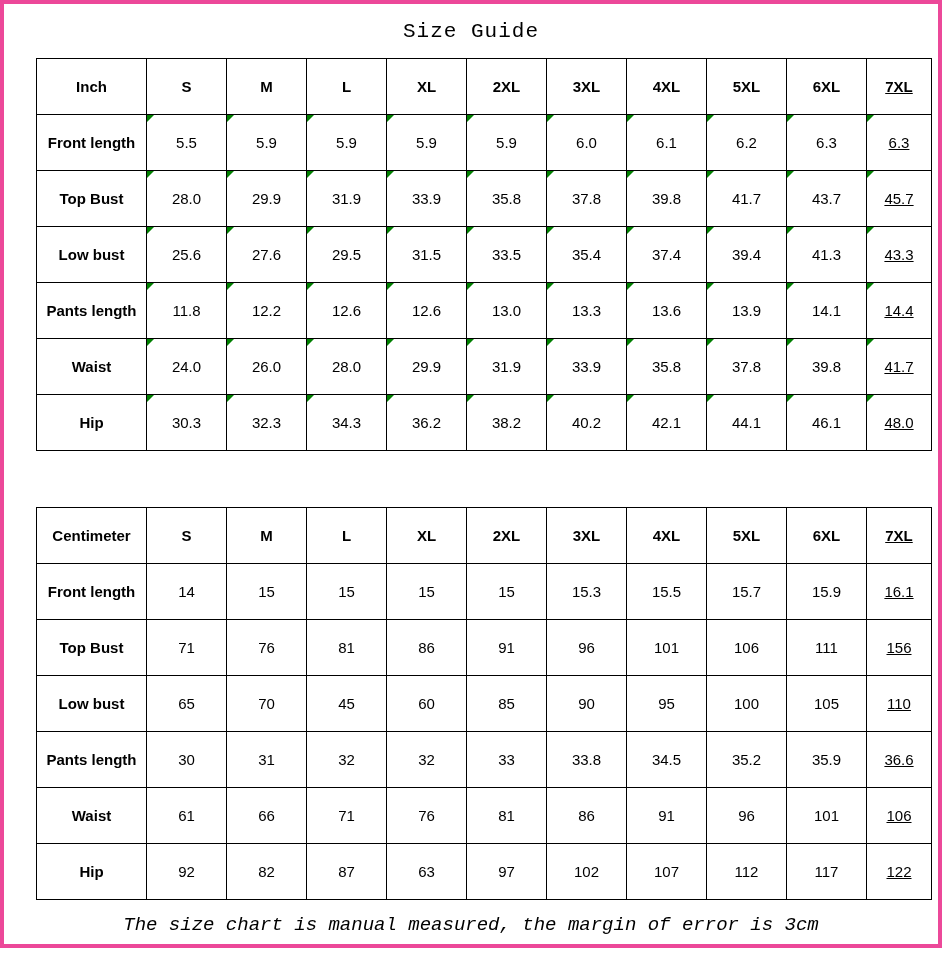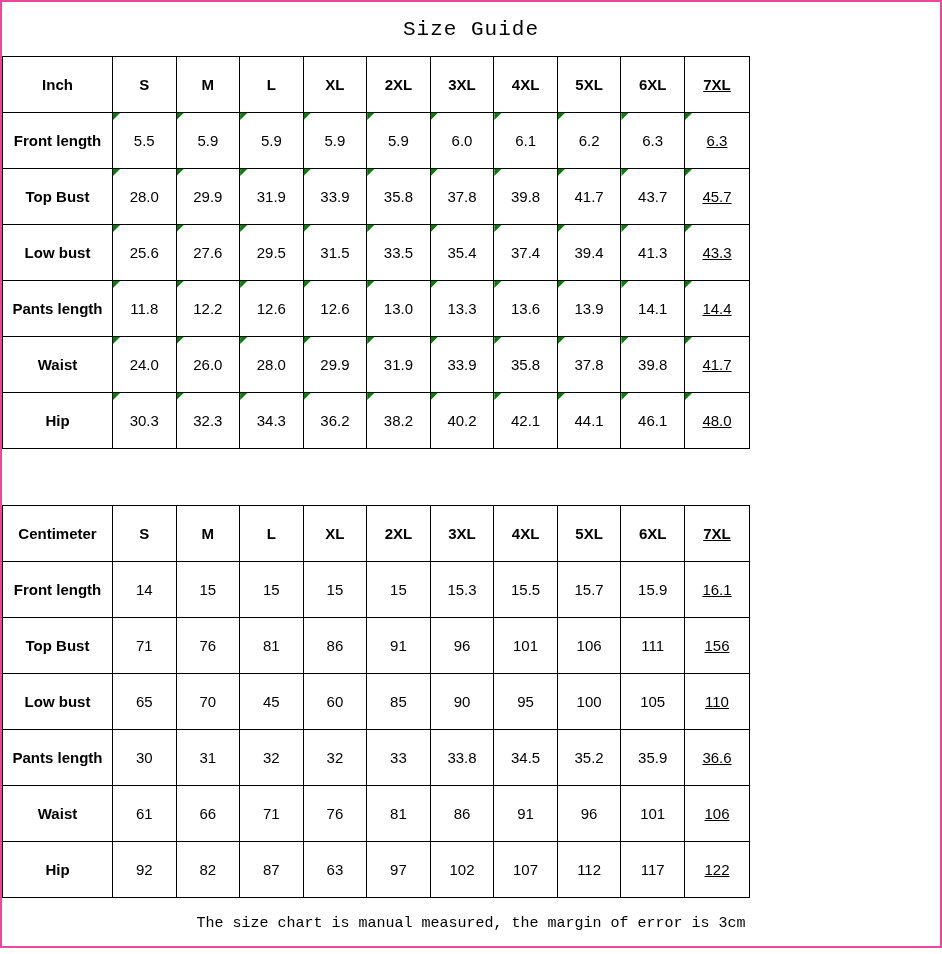--- a/index.html
+++ b/index.html
@@ -15,37 +15,38 @@
     width: 942px;
     height: 954px;
     background: #ffffff;
   }
   .frame {
     position: absolute;
     top: 0;
     left: 0;
     width: 942px;
     height: 948px;
-    border: 2px solid #ec4899;
+    border: 4px solid #ec4899;
     background: #ffffff;
     overflow: hidden;
   }
   .title-row {
     height: 54px;
     display: flex;
     align-items: center;
     justify-content: center;
     font-family: "Liberation Mono", monospace;
     font-size: 21px;
     letter-spacing: 1px;
   }
   table.size-table {
     border-collapse: collapse;
     table-layout: fixed;
-    width: 748px;
+    width: 896px;
+    margin-left: 32px;
   }
   .size-table tr { height: 56px; }
   .size-table th, .size-table td {
     border: 1px solid #000000;
     text-align: center;
     vertical-align: middle;
     font-size: 15px;
     position: relative;
     overflow: visible;
   }
@@ -62,21 +63,22 @@
     background: var(--marker-color, #008000);
     clip-path: polygon(0 0, 100% 0, 0 100%);
   }
   .gap-row { height: 56px; }
   .footer-row {
     height: 50px;
     display: flex;
     align-items: center;
     justify-content: center;
     font-family: "Liberation Mono", monospace;
-    font-size: 15px;
+    font-size: 19px;
+    font-style: italic;
   }
 </style>
 </head>
 <body>
 
 <div class="sheet">
   <div class="frame">
     <div class="title-row">Size Guide</div>
 
     <table class="size-table">

